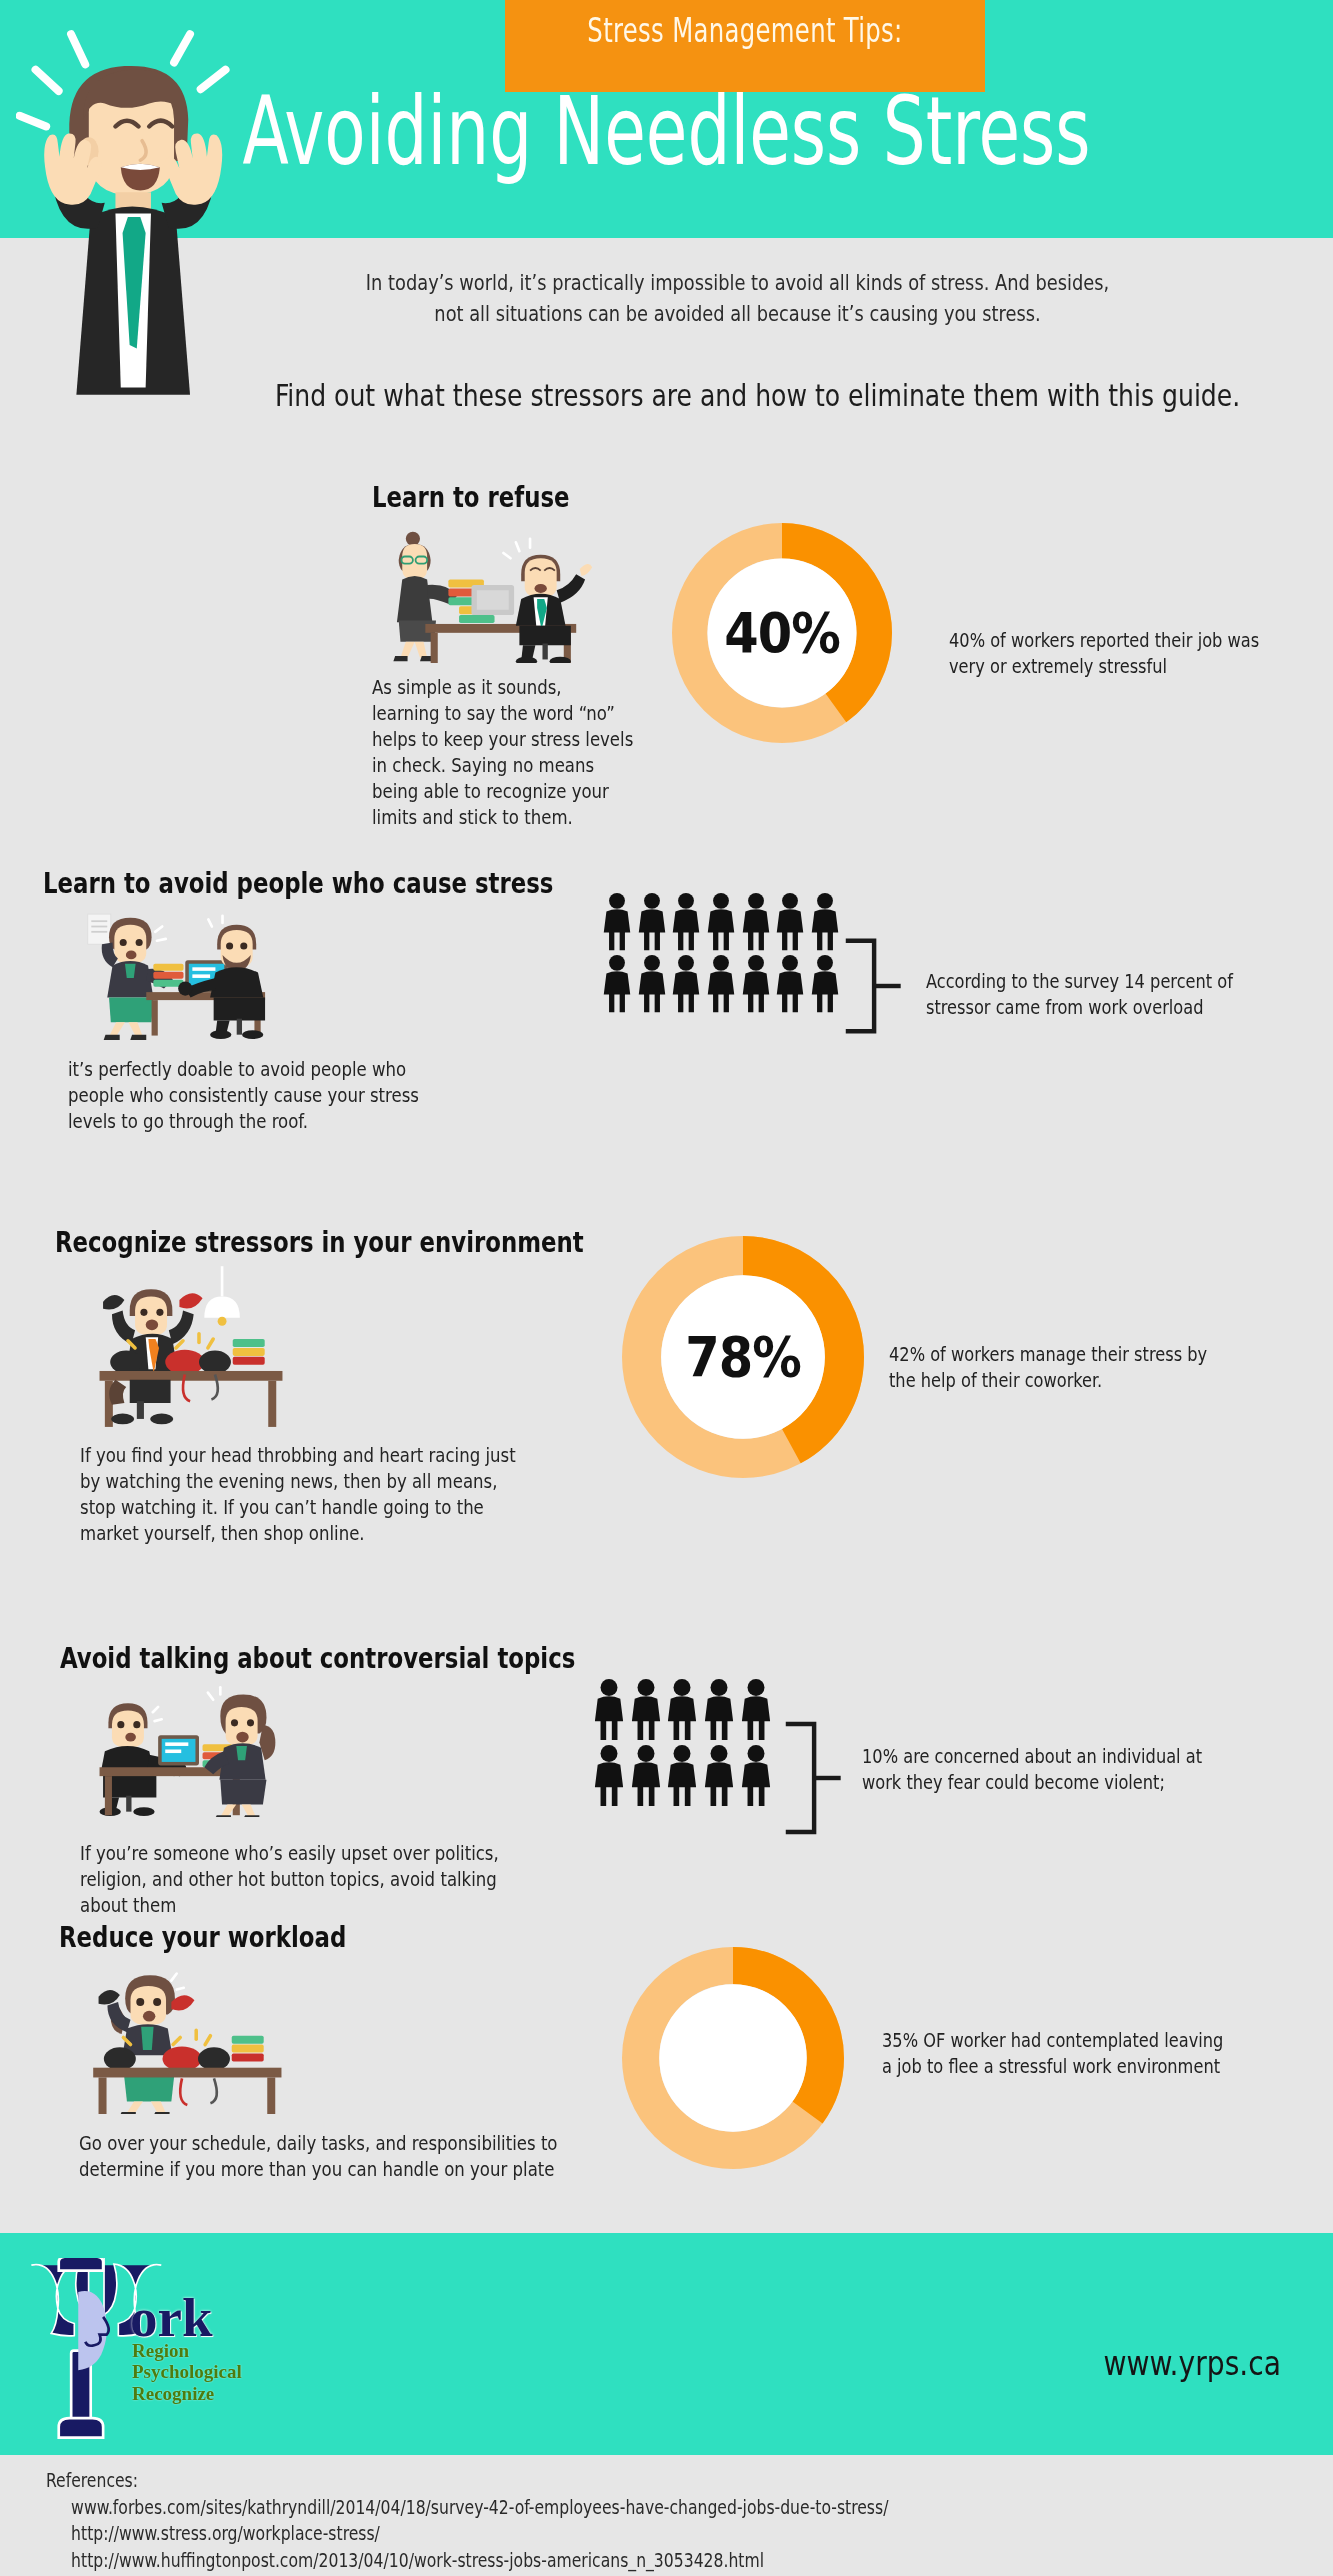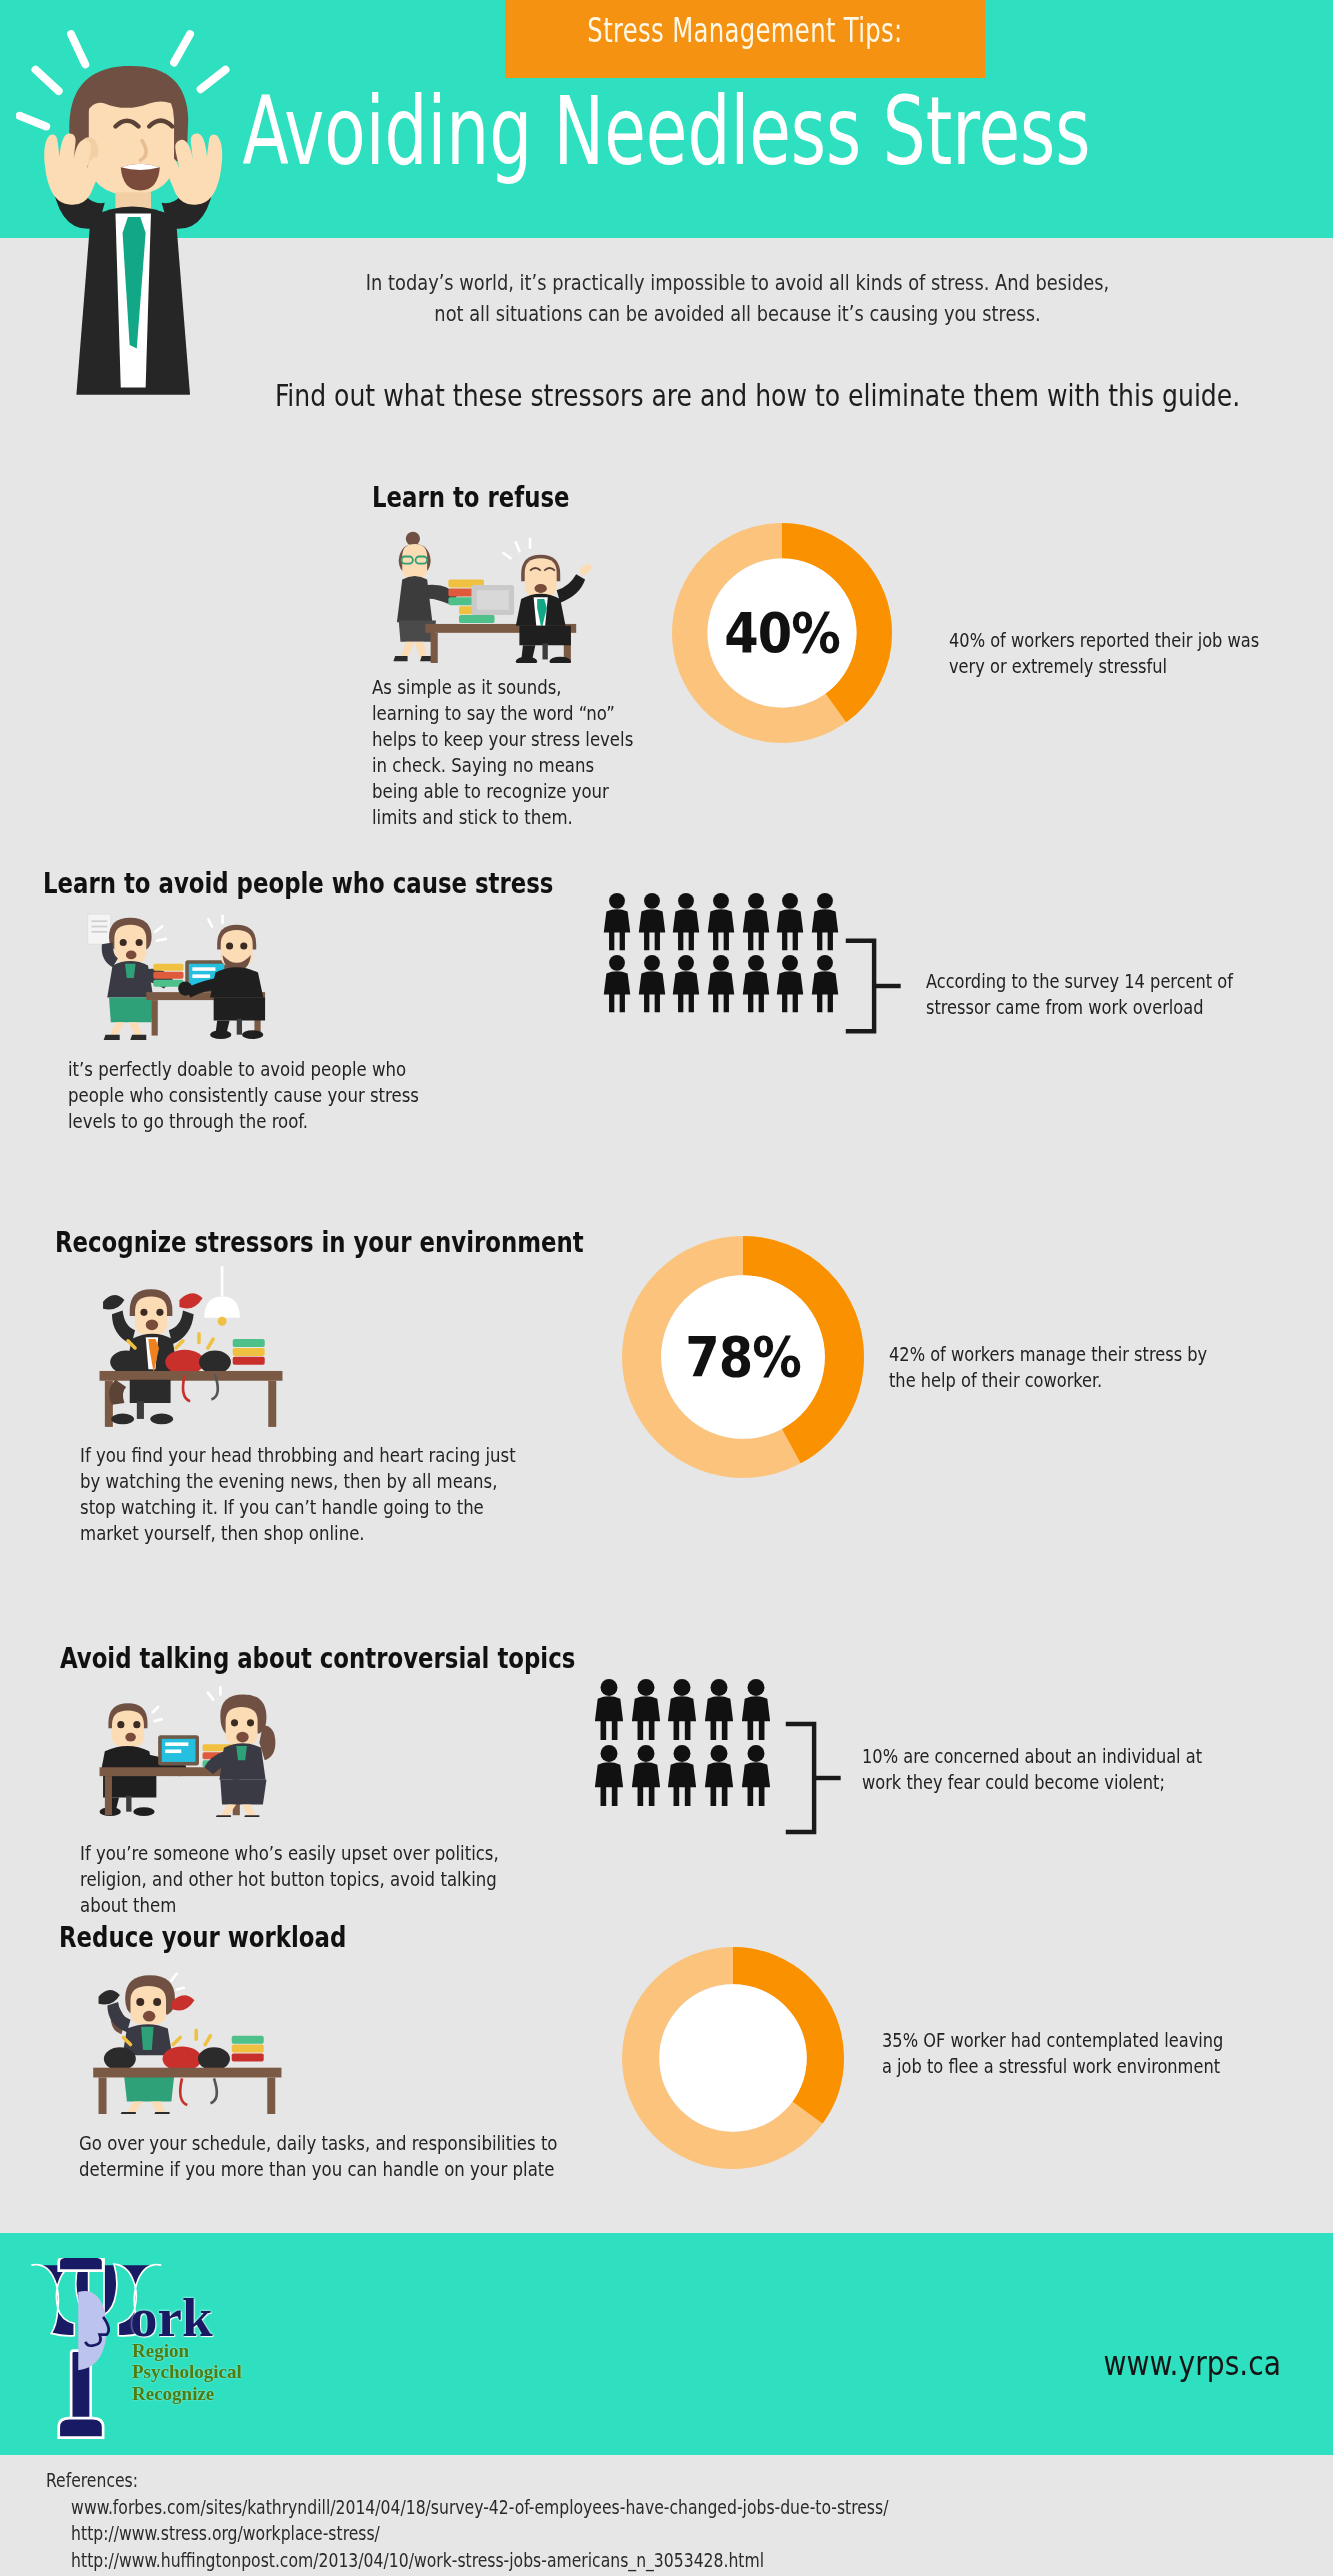--- a/index.html
+++ b/index.html
@@ -15,21 +15,21 @@
     background:#e6e6e6;
     overflow:hidden;
   }
 
   
   .header-band{
     position:absolute; left:0; top:0; width:1333px; height:238px;
     background:#2fe0c0;
   }
   .title-box{
-    position:absolute; left:505px; top:0; width:480px; height:78px;
+    position:absolute; left:505px; top:0; width:480px; height:92px;
     background:#f59211;
   }
   .title-box .kicker{
     position:absolute; left:0; right:0; top:10.7px;
     text-align:center;
     color:#fff8e8;
     font-family:"Liberation Sans Narrow","DejaVu Sans Condensed","Liberation Sans",sans-serif;
     font-size:33px; font-weight:400; letter-spacing:0.4px;
     transform:scaleX(.82); transform-origin:center;
   }

